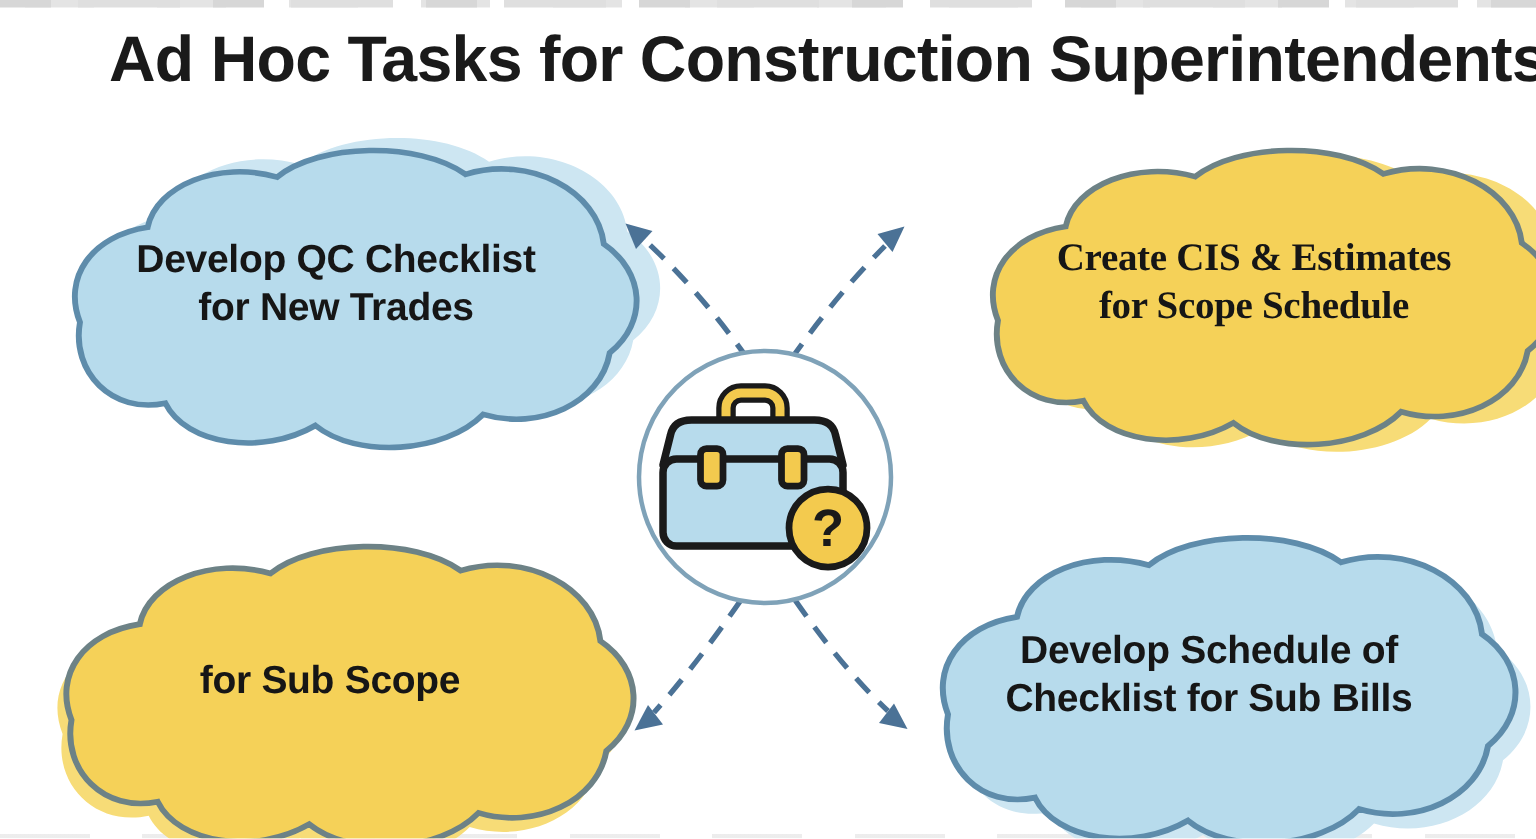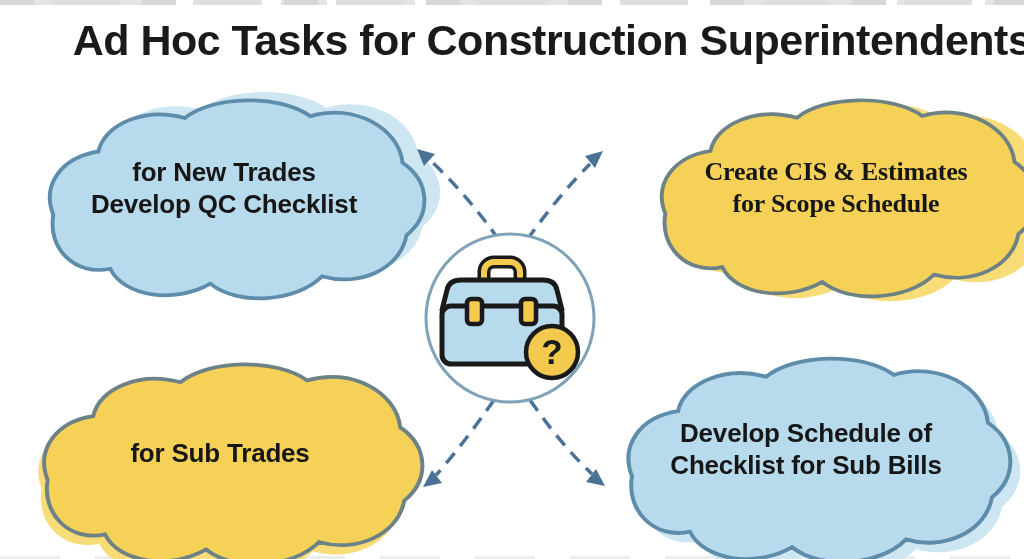--- a/index.html
+++ b/index.html
@@ -65,22 +65,22 @@
 
   <div class="cloud cloud-tl">
     <svg viewBox="0 0 420 230" preserveAspectRatio="none">
       <use href="#cloudPath" transform="translate(16,-9)" fill="#cde6f2"></use>
       <use href="#cloudPath" fill="#b7dbec"></use>
       <g fill="none" stroke-width="4" stroke="#5e8cab">
         <use href="#cloudPath"></use>
       </g>
     </svg>
     <div class="cloud-text">
+      <span>Develop QC Checklist</span>
       <span>for New Trades</span>
-      <span>Develop QC Checklist</span>
     </div>
   </div>
 
   <div class="cloud cloud-tr">
     <svg viewBox="0 0 420 230" preserveAspectRatio="none">
       <use href="#cloudPath" transform="translate(17,3) scale(1.01)" fill="#f7dc77"></use>
       <use href="#cloudPath" fill="#f5d158"></use>
       <g fill="none" stroke-width="4" stroke="#6d8286">
         <use href="#cloudPath"></use>
       </g>
@@ -93,21 +93,21 @@
 
   <div class="cloud cloud-bl">
     <svg viewBox="0 0 420 230" preserveAspectRatio="none">
       <use href="#cloudPath" transform="translate(-6,10)" fill="#f7dc77"></use>
       <use href="#cloudPath" fill="#f5d158"></use>
       <g fill="none" stroke-width="4" stroke="#6d8286">
         <use href="#cloudPath"></use>
       </g>
     </svg>
     <div class="cloud-text">
-      <span>for Sub Trades</span>
+      <span>for Sub Scope</span>
     </div>
   </div>
 
   <div class="cloud cloud-br">
     <svg viewBox="0 0 420 230" preserveAspectRatio="none">
       <use href="#cloudPath" transform="translate(10,10)" fill="#cde6f2"></use>
       <use href="#cloudPath" fill="#b7dbec"></use>
       <g fill="none" stroke-width="4" stroke="#5e8cab">
         <use href="#cloudPath"></use>
       </g>

